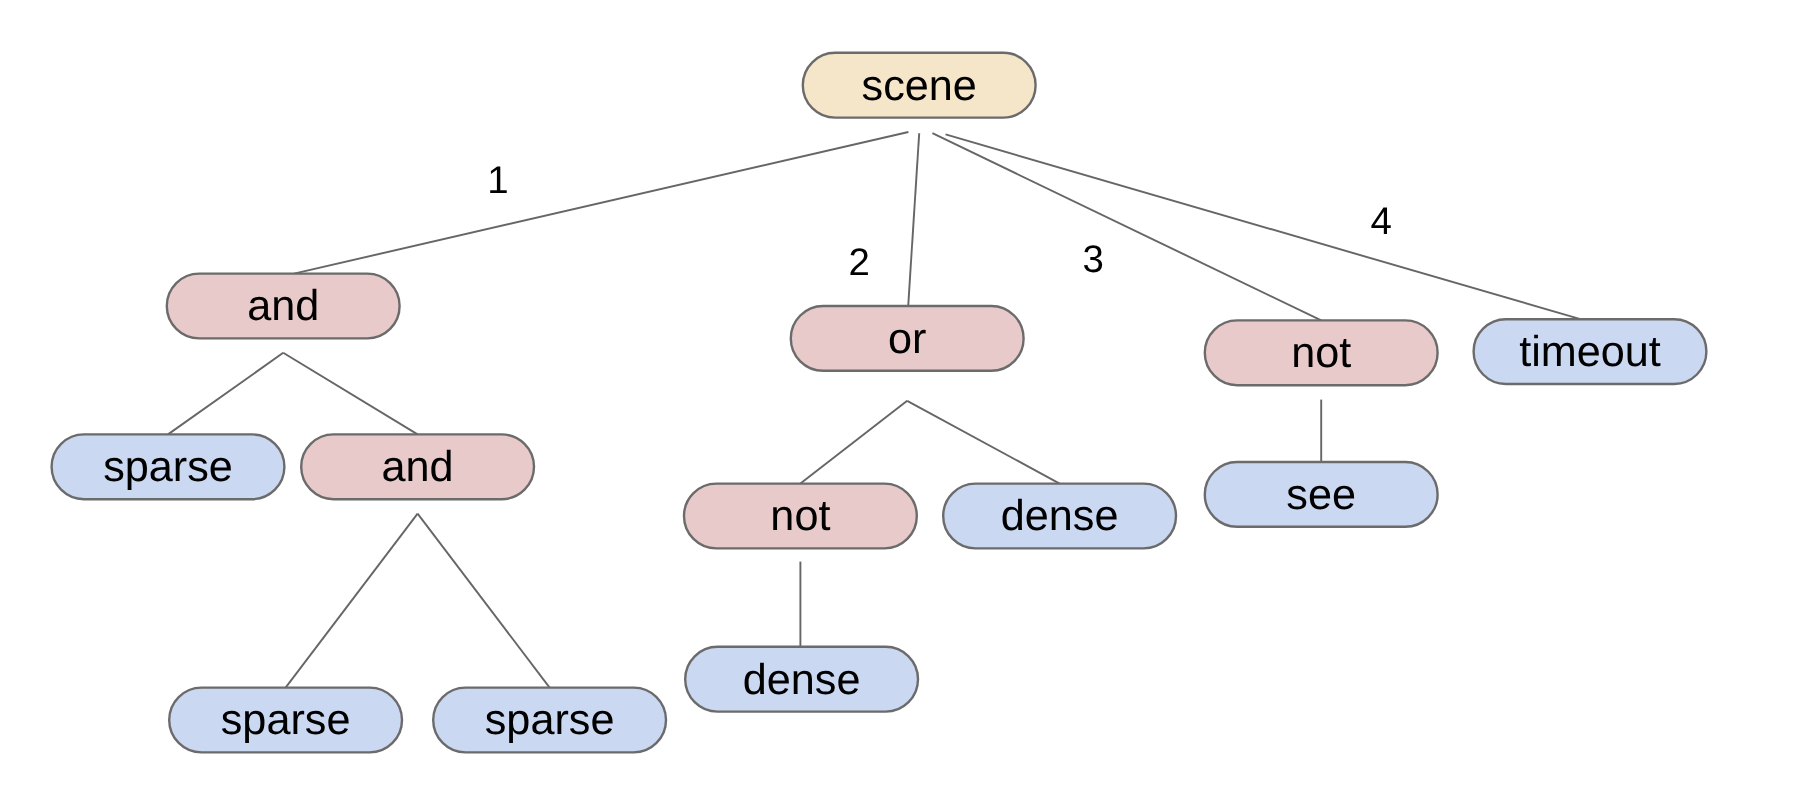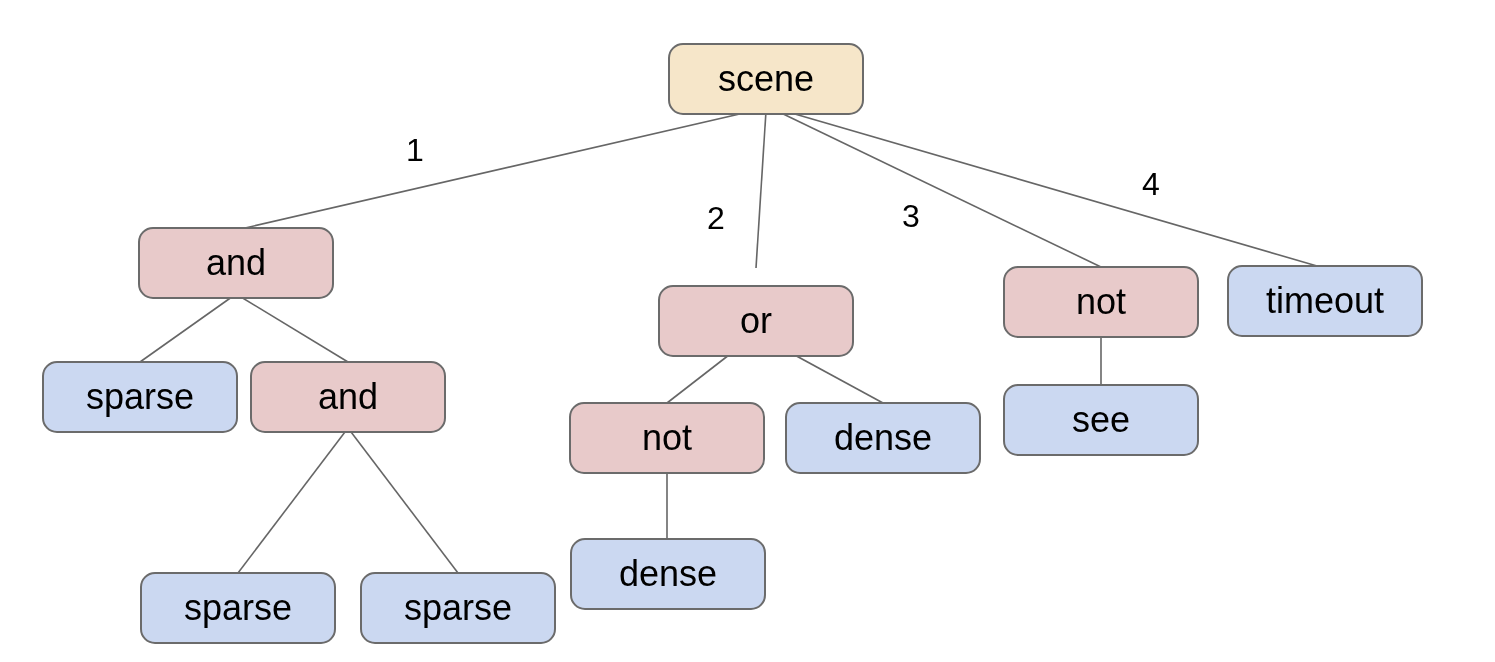--- a/index.html
+++ b/index.html
@@ -23,24 +23,24 @@
     height: 662px;
   }
   svg.edges line {
     stroke: var(--edge-line, #666666);
     stroke-width: 1.6;
     fill: none;
   }
   .node {
     position: absolute;
     width: 196px;
-    height: 72px;
+    height: 56px;
     box-sizing: border-box;
     border: 2px solid var(--node-border, #6b6b6b);
-    border-radius: 15px;
+    border-radius: 28px;
     display: flex;
     align-items: center;
     justify-content: center;
     font-size: 36px;
     line-height: 1;
     white-space: nowrap;
   }
   .node.root     { background: var(--root-fill, #f6e6c9); }
   .node.operator { background: var(--operator-fill, #e8caca); }
   .node.leaf     { background: var(--leaf-fill, #cbd8f1); text-align: center; }
@@ -71,21 +71,21 @@
     <line x1="667" y1="468" x2="667" y2="539"></line>
   </svg>
 
   <div class="edge-label" style="left:415px;  top:150px;">1</div>
   <div class="edge-label" style="left:716px;  top:218px;">2</div>
   <div class="edge-label" style="left:911px;  top:216px;">3</div>
   <div class="edge-label" style="left:1151px; top:184px;">4</div>
 
   <div class="node root" style="left:668px;  top:43px;">scene</div>
   <div class="node operator" style="left:138px;  top:227px;">and</div>
-  <div class="node operator" style="left:658px;  top:285px;">or</div>
+  <div class="node operator" style="left:658px;  top:254px;">or</div>
   <div class="node operator" style="left:1003px; top:266px;">not</div>
   <div class="node leaf" style="left:1227px; top:265px;">timeout</div>
   <div class="node leaf" style="left:42px;   top:361px;">sparse</div>
   <div class="node operator" style="left:250px;  top:361px;">and</div>
   <div class="node operator" style="left:569px;  top:402px;">not</div>
   <div class="node leaf" style="left:785px;  top:402px;">dense</div>
   <div class="node leaf" style="left:1003px; top:384px;">see</div>
   <div class="node leaf" style="left:140px;  top:572px;">sparse</div>
   <div class="node leaf" style="left:360px;  top:572px;">sparse</div>
   <div class="node leaf" style="left:570px;  top:538px;">dense</div>

